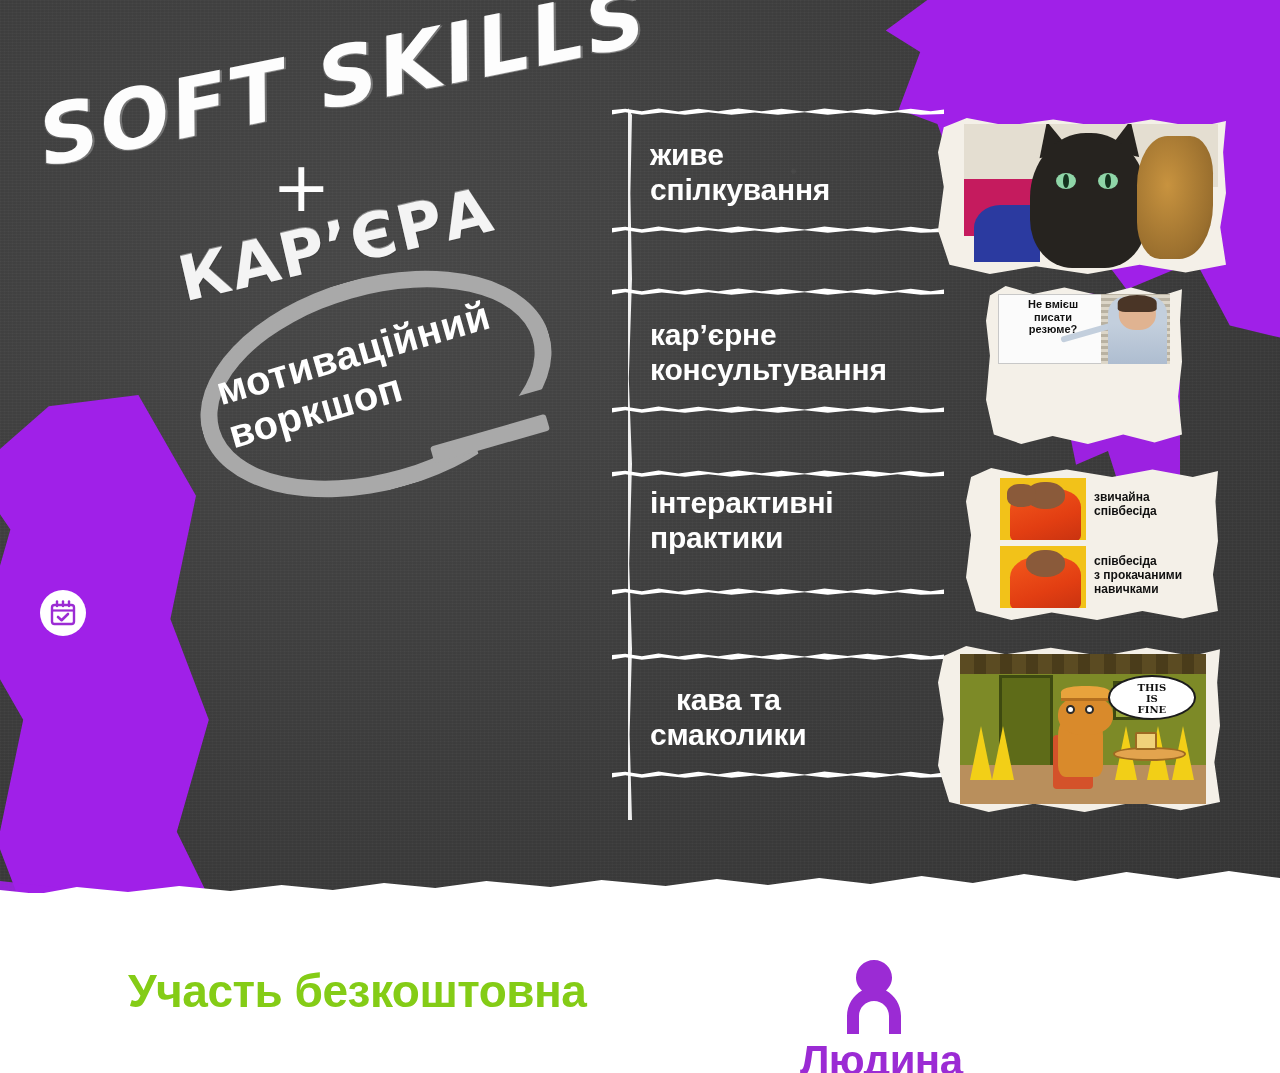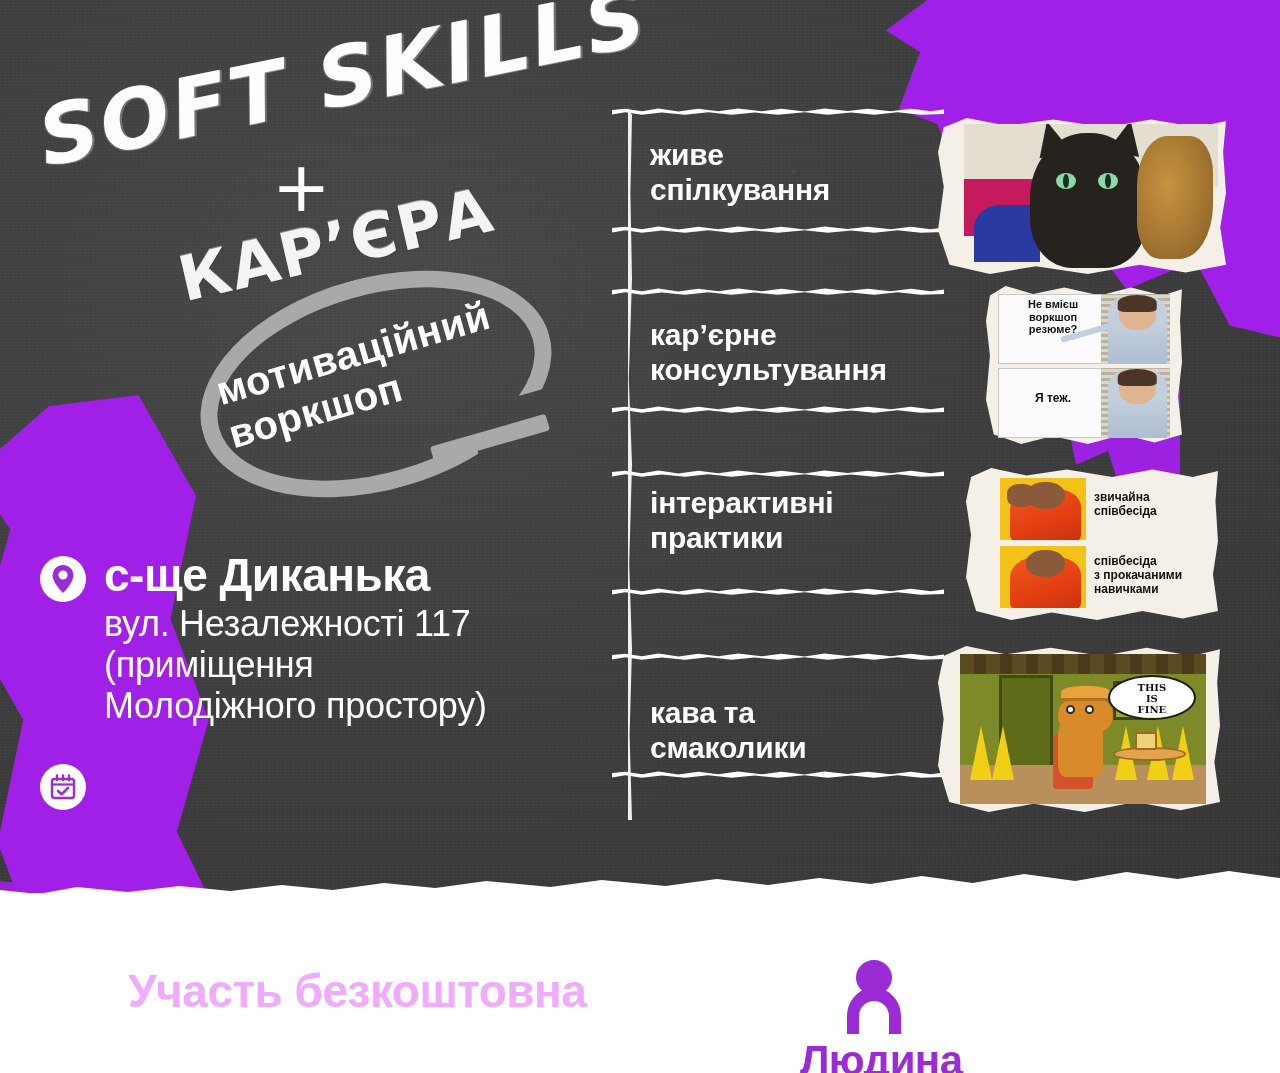--- a/index.html
+++ b/index.html
@@ -307,21 +307,21 @@
   }
   .fine-bubble span {
     position:absolute; left:50%; top:50%; transform:translate(-50%,-50%);
     font-family:"DejaVu Serif", serif; font-size:10px; font-weight:700;
     color:#111; text-align:center; line-height:1.1; white-space:pre-line;
   }
 
   
   .free-text {
     position: absolute; left: 128px; top: 968px;
-    font-weight: 700; font-size: 46px; line-height: 1; color: #f0abfc;
+    font-weight: 700; font-size: 46px; line-height: 1; color: #84cc16;
     letter-spacing: -.5px;
   }
   .brand { position: absolute; left: 800px; top: 955px; display: flex; align-items: center; flex-direction: column; }
   .brand-mark { width: 68px; height: 84px; margin-right: 14px; }
   .brand-name {
     font-weight: 700; font-size: 42px; line-height: 1.04; color: #9b2bd4;
     white-space: pre-line; letter-spacing: -.6px;
   }
 </style>
 </head>
@@ -340,34 +340,20 @@
   <div class="plus">+</div>
   <div class="kariera">КАР’ЄРА</div>
 
   <div class="ellipse"></div>
   <div class="ellipse-tail"></div>
   <div class="subtitle">мотиваційний
 воркшоп</div>
 
   <div class="info">
 
-    <div class="info-row">
-      <span class="ico">
-        <svg width="28" height="30" viewBox="0 0 28 30">
-          <path d="M14 1C8.2 1 3.6 5.6 3.6 11.3 3.6 19 14 29 14 29S24.4 19 24.4 11.3C24.4 5.6 19.8 1 14 1z" fill="#9b2bd4"></path>
-          <circle cx="14" cy="11" r="4.6" fill="#ffffff"></circle>
-        </svg>
-      </span>
-      <span>
-        <span class="place-name">с-ще Диканька</span>
-        <div class="place-addr">вул. Незалежності 117
-(приміщення
-Молодіжного простору)</div>
-      </span>
-    </div>
 
     <div class="date-row">
       <span class="ico">
         <svg width="28" height="28" viewBox="0 0 28 28">
           <rect x="3" y="6" width="22" height="19" rx="2.5" fill="none" stroke="#9b2bd4" stroke-width="2.4"></rect>
           <line x1="3" y1="11.5" x2="25" y2="11.5" stroke="#9b2bd4" stroke-width="2.2"></line>
           <line x1="8" y1="2.5" x2="8" y2="7" stroke="#9b2bd4" stroke-width="2.4" stroke-linecap="round"></line>
           <line x1="14" y1="2.5" x2="14" y2="7" stroke="#9b2bd4" stroke-width="2.4" stroke-linecap="round"></line>
           <line x1="20" y1="2.5" x2="20" y2="7" stroke="#9b2bd4" stroke-width="2.4" stroke-linecap="round"></line>
           <polyline points="9,18 12.6,21.2 19,15" fill="none" stroke="#9b2bd4" stroke-width="2.6" stroke-linecap="round" stroke-linejoin="round"></polyline>
@@ -396,21 +382,21 @@
 
     <div class="feature" style="top:362px;">
       <div class="chalk-line" style="top:0;"></div>
       <div class="feature-label" style="top:16px;">інтерактивні
 практики</div>
       <div class="chalk-line" style="top:118px;"></div>
     </div>
 
     <div class="feature" style="top:545px;">
       <div class="chalk-line" style="top:0;"></div>
-      <div class="feature-label" style="top:43px;">кава та
+      <div class="feature-label" style="top:30px;text-align:center;">кава та
 смаколики</div>
       <div class="chalk-line" style="top:118px;"></div>
     </div>
   </div>
 
   <div class="meme" id="meme-cats">
     <div class="paper"></div>
     <div class="cat-photo">
       <div class="cat-bg-1"></div>
       <div class="cat-bg-2"></div>
@@ -429,31 +415,22 @@
     <div class="paper"></div>
     <div class="office-row r1">
       <div class="ow-board"></div>
       <div class="ow-blinds"></div>
       <div class="ow-arm"></div>
       <div class="ow-man">
         <span class="ow-head"></span>
         <span class="ow-hair"></span>
       </div>
       <div class="ow-text">Не вмієш
-воркшоп
+писати
 резюме?</div>
-    </div>
-    <div class="office-row r2">
-      <div class="ow-board"></div>
-      <div class="ow-blinds"></div>
-      <div class="ow-man">
-        <span class="ow-head"></span>
-        <span class="ow-hair"></span>
-      </div>
-      <div class="ow-text">Я теж.</div>
     </div>
   </div>
 
   <div class="meme" id="meme-drake">
     <div class="paper"></div>
     <div class="drake-half d1">
       <span class="drake-body"></span>
       <span class="drake-head"></span>
       <span class="drake-hand"></span>
     </div>

